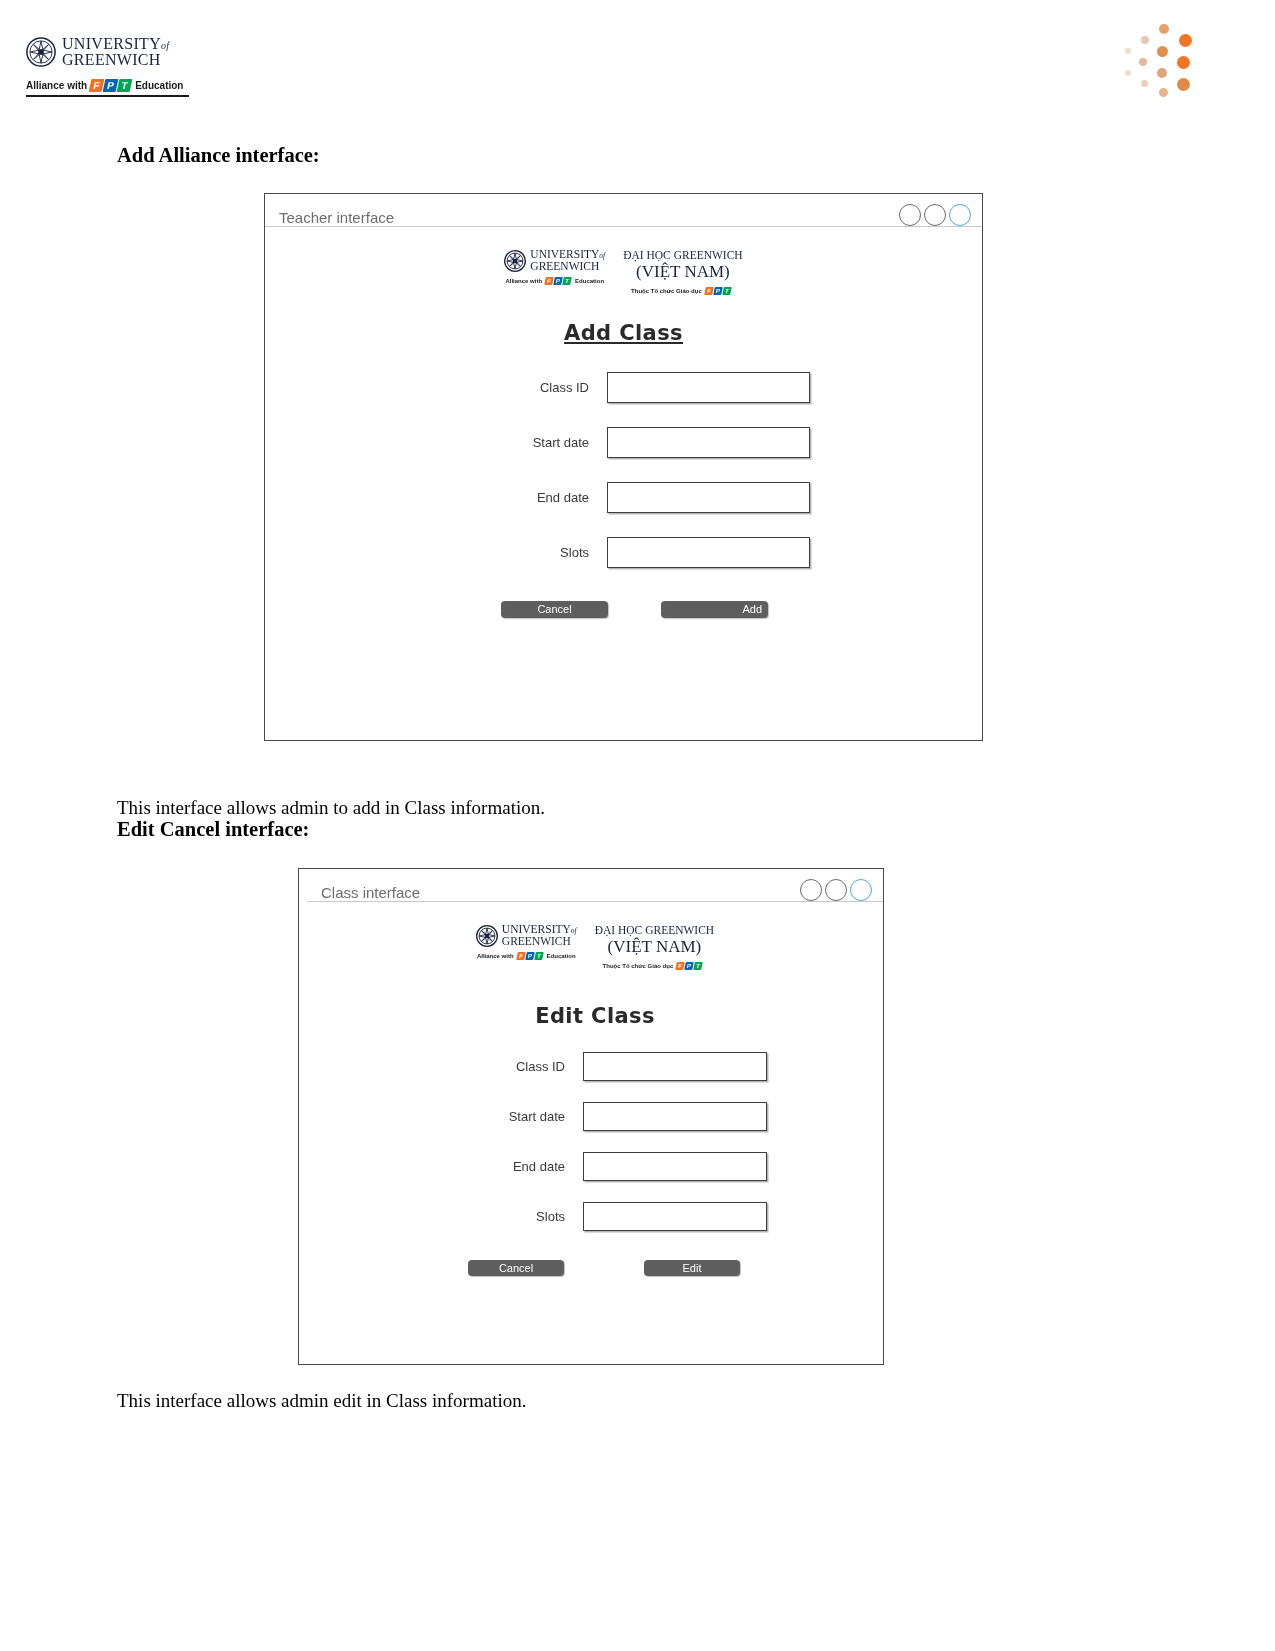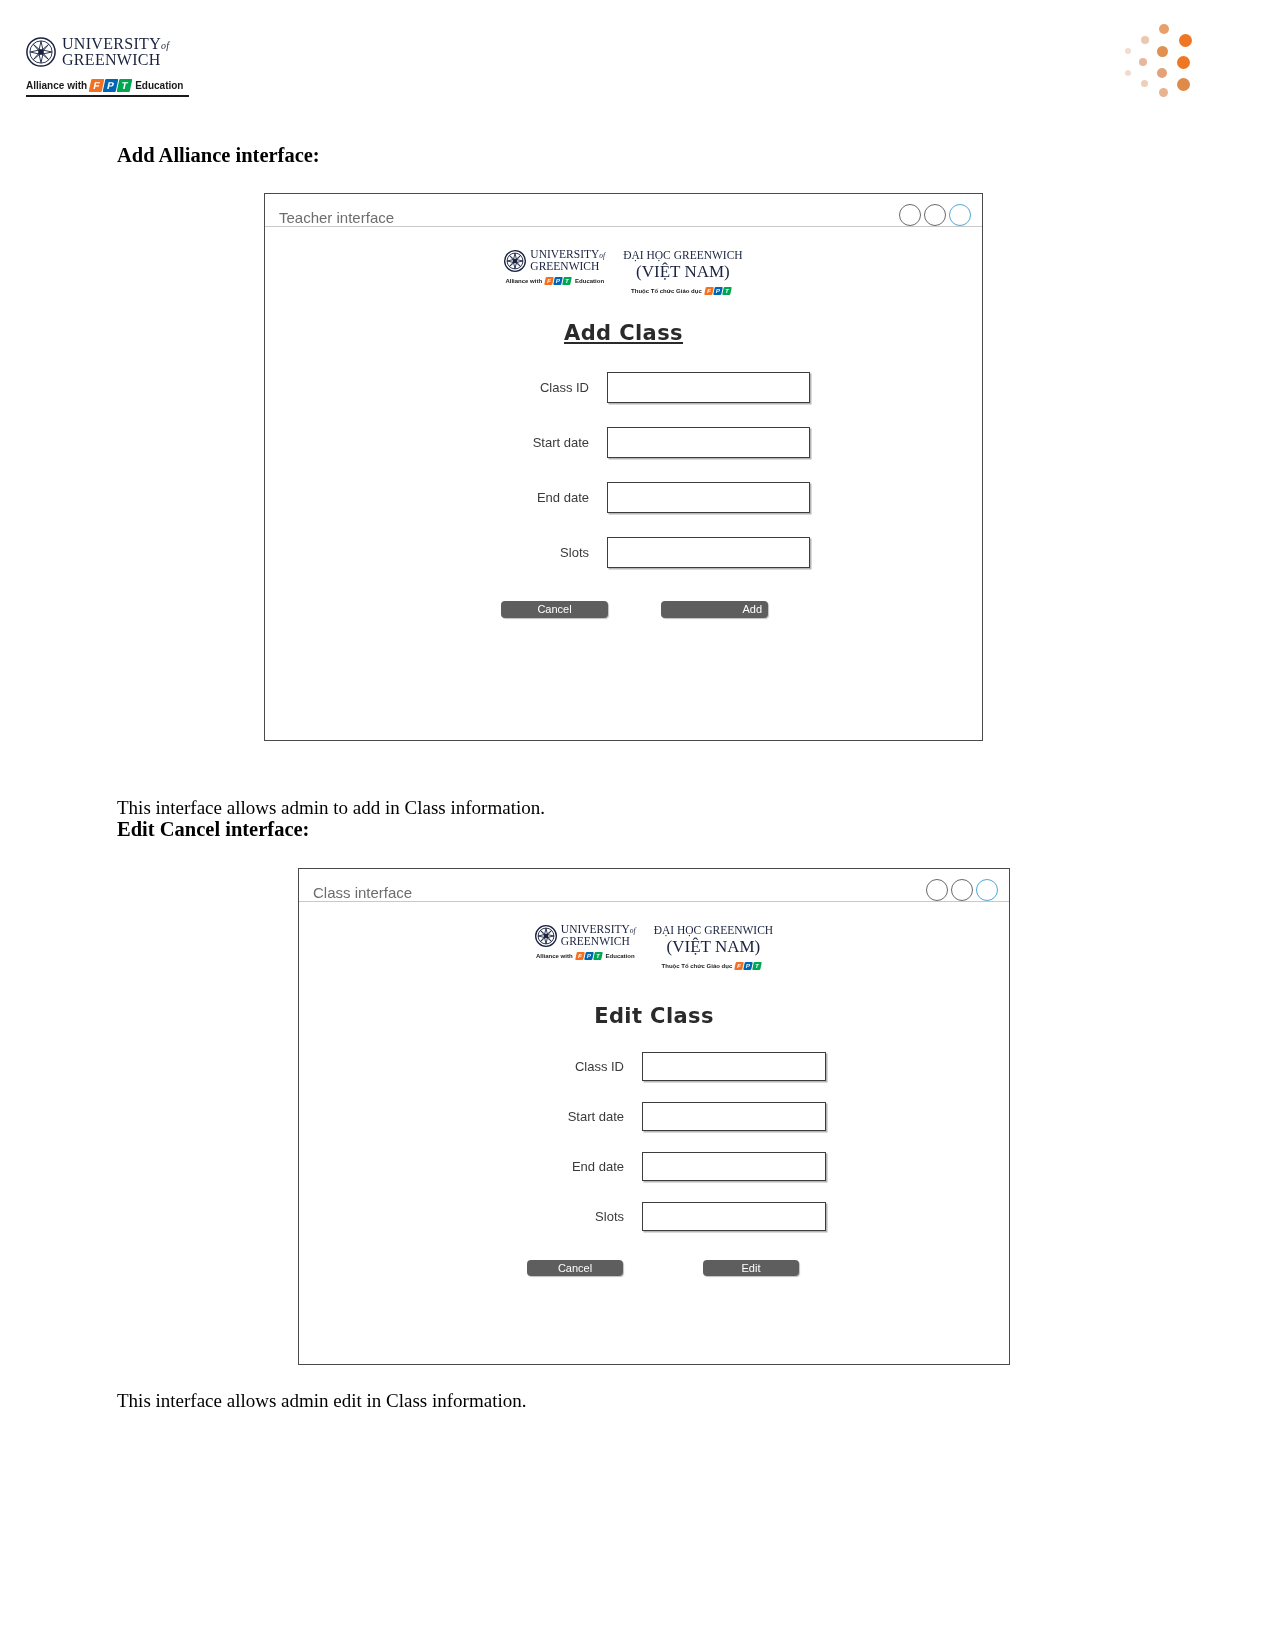--- a/index.html
+++ b/index.html
@@ -386,21 +386,21 @@
       <button class="mbtn" style="width:107px;height:17px;margin-right:53px;">Cancel</button>
       <button class="mbtn" style="width:107px;height:17px;text-align:right;">Add</button>
     </div>
   </div>
 </div>
 
 <div class="caption" style="top:797px;">This interface allows admin to add in Class information.</div>
 
 <div class="heading" style="top:818px;">Edit Cancel interface:</div>
 
-<div class="window" style="left:298px; top:868px; width:712px; height:497px;">
+<div class="window" style="left:298px; top:868px; width:586px; height:497px;padding-left:8px;">
   <div class="titlebar">
     <span class="ttl">Class interface</span>
     <span class="wincircles">
       <i></i>
       <i></i>
       <i class="accent"></i>
     </span>
   </div>
 
   <div class="win-body">

